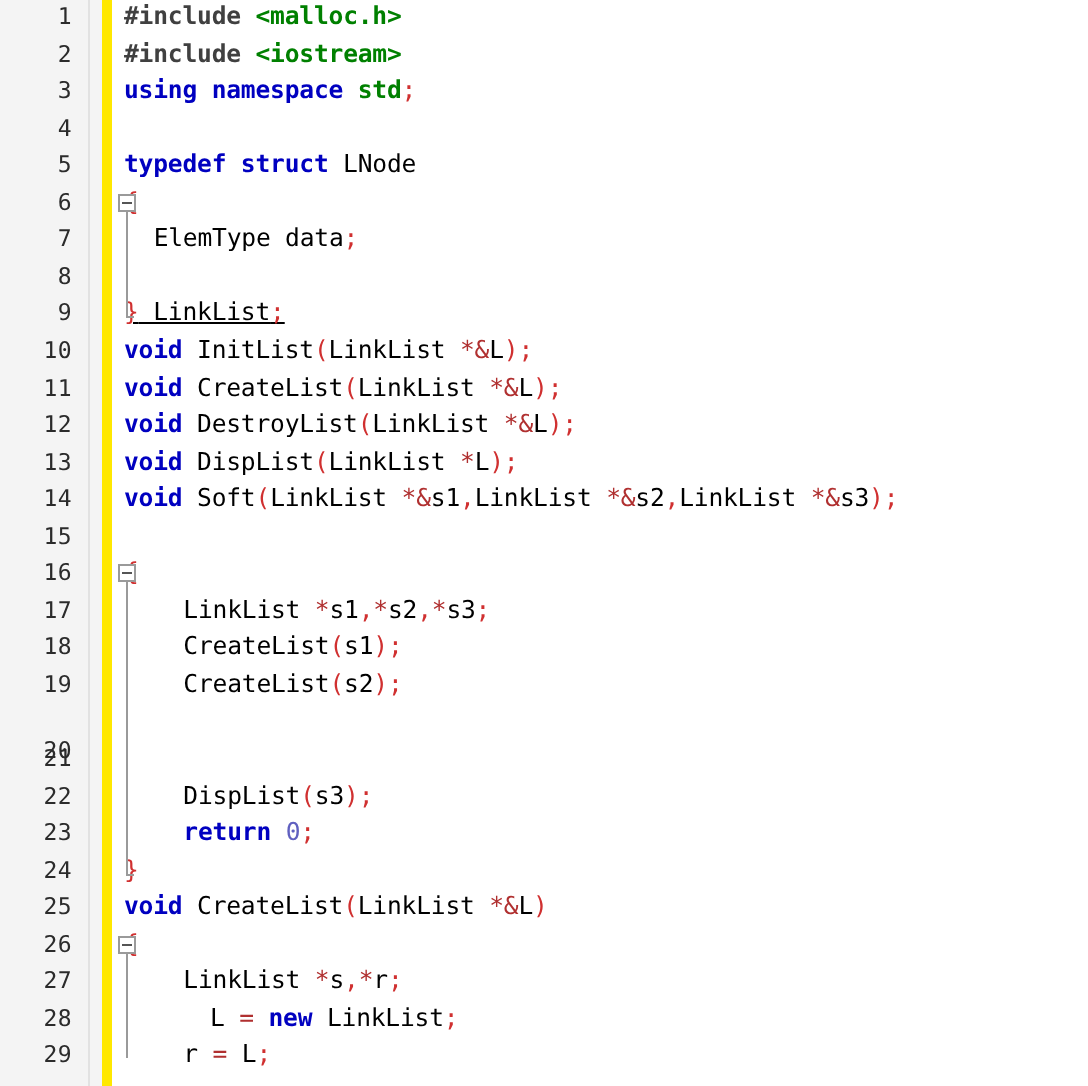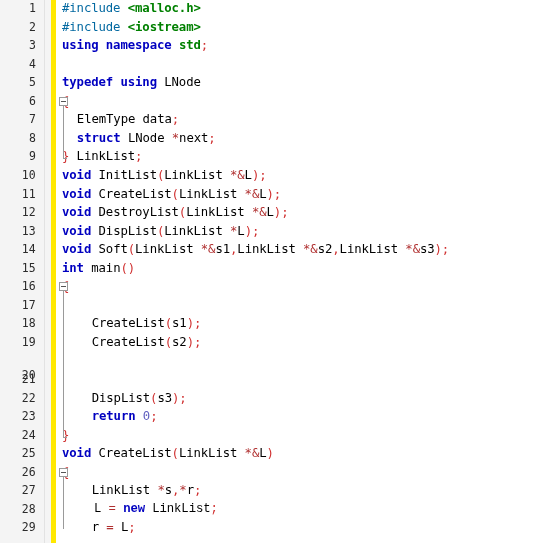--- a/index.html
+++ b/index.html
@@ -76,21 +76,21 @@
     position: absolute;
     left: 62px;
     white-space: pre;
     font-size: 12.3px;
     color: #000000;
     letter-spacing: -0.1px;
   }
 
   
   .kw   { color: #0000c0; font-weight: bold; }
-  .pre  { color: #0369a1; font-weight: normal; }
+  .pre  { color: #404040; font-weight: bold; }
   .str  { color: #008000; font-weight: bold; }
   .pun  { color: #d03030; }
   .id   { color: #000000; }
   .num  { color: #6060c0; }
   .op   { color: #b03030; }
 
   
   .fold-box {
     position: absolute;
     width: 9px;
@@ -140,37 +140,36 @@
       </div>
       <div class="row" style="top: 36.1px;">
         <div class="lineno">3</div>
         <div class="code" style="left: 62px; text-align: right;"><span class="kw">using namespace</span><span class="id"> </span><span class="str">std</span><span class="pun">;</span></div>
       </div>
       <div class="row" style="top: 54.65px;">
         <div class="lineno">4</div>
       </div>
       <div class="row" style="top: 73.2px;">
         <div class="lineno">5</div>
-        <div class="code" style="left: 62px;"><span class="kw">typedef using</span><span class="id"> LNode</span></div>
+        <div class="code" style="left: 62px;"><span class="kw">typedef struct</span><span class="id"> LNode</span></div>
       </div>
       <div class="row" style="top: 91.75px;">
         <div class="lineno">6</div>
         <div class="code" style="left: 62px;"><span class="pun">{</span></div>
       </div>
       <div class="row" style="top: 110.3px;">
         <div class="lineno">7</div>
         <div class="code" style="left: 76.84px;"><span class="id">ElemType data</span><span class="pun">;</span></div>
       </div>
       <div class="row" style="top: 128.85px;">
         <div class="lineno">8</div>
-        <div class="code" style="left: 76.84px;"><span class="kw">struct</span><span class="id"> LNode </span><span class="op">*</span><span class="id">next</span><span class="pun">;</span></div>
       </div>
       <div class="row" style="top: 147.4px;">
         <div class="lineno">9</div>
-        <div class="code" style="left: 62px;"><span class="pun">}</span><span class="id"> LinkList</span><span class="pun">;</span></div>
+        <div class="code" style="left: 62px; text-decoration: underline;"><span class="pun">}</span><span class="id"> LinkList</span><span class="pun">;</span></div>
       </div>
       <div class="row" style="top: 165.95px;">
         <div class="lineno">10</div>
         <div class="code" style="left: 62px;"><span class="kw">void</span><span class="id"> InitList</span><span class="pun">(</span><span class="id">LinkList </span><span class="op">*&amp;</span><span class="id">L</span><span class="pun">);</span></div>
       </div>
       <div class="row" style="top: 184.5px;">
         <div class="lineno">11</div>
         <div class="code" style="left: 62px;"><span class="kw">void</span><span class="id"> CreateList</span><span class="pun">(</span><span class="id">LinkList </span><span class="op">*&amp;</span><span class="id">L</span><span class="pun">);</span></div>
       </div>
       <div class="row" style="top: 203.05px;">
@@ -180,28 +179,28 @@
       <div class="row" style="top: 221.6px;">
         <div class="lineno">13</div>
         <div class="code" style="left: 62px;"><span class="kw">void</span><span class="id"> DispList</span><span class="pun">(</span><span class="id">LinkList </span><span class="op">*</span><span class="id">L</span><span class="pun">);</span></div>
       </div>
       <div class="row" style="top: 240.15px;">
         <div class="lineno">14</div>
         <div class="code" style="left: 62px;"><span class="kw">void</span><span class="id"> Soft</span><span class="pun">(</span><span class="id">LinkList </span><span class="op">*&amp;</span><span class="id">s1</span><span class="pun">,</span><span class="id">LinkList </span><span class="op">*&amp;</span><span class="id">s2</span><span class="pun">,</span><span class="id">LinkList </span><span class="op">*&amp;</span><span class="id">s3</span><span class="pun">);</span></div>
       </div>
       <div class="row" style="top: 258.7px;">
         <div class="lineno">15</div>
-        <div class="code" style="left: 62px;"><span class="kw">int</span><span class="id"> main</span><span class="pun">()</span></div>
       </div>
       <div class="row" style="top: 277.25px;">
         <div class="lineno">16</div>
         <div class="code" style="left: 62px;"><span class="pun">{</span></div>
       </div>
       <div class="row" style="top: 295.8px;">
         <div class="lineno">17</div>
+        <div class="code" style="left: 91.68px;"><span class="id">LinkList </span><span class="op">*</span><span class="id">s1</span><span class="pun">,</span><span class="op">*</span><span class="id">s2</span><span class="pun">,</span><span class="op">*</span><span class="id">s3</span><span class="pun">;</span></div>
       </div>
       <div class="row" style="top: 314.35px;">
         <div class="lineno">18</div>
         <div class="code" style="left: 91.68px;"><span class="id">CreateList</span><span class="pun">(</span><span class="id">s1</span><span class="pun">);</span></div>
       </div>
       <div class="row" style="top: 332.9px;">
         <div class="lineno">19</div>
         <div class="code" style="left: 91.68px;"><span class="id">CreateList</span><span class="pun">(</span><span class="id">s2</span><span class="pun">);</span></div>
       </div>
       <div class="row" style="top: 366px;">
@@ -229,21 +228,21 @@
       <div class="row" style="top: 462.75px;">
         <div class="lineno">26</div>
         <div class="code" style="left: 62px;"><span class="pun">{</span></div>
       </div>
       <div class="row" style="top: 481.3px;">
         <div class="lineno">27</div>
         <div class="code" style="left: 91.68px;"><span class="id">LinkList </span><span class="op">*</span><span class="id">s</span><span class="pun">,</span><span class="op">*</span><span class="id">r</span><span class="pun">;</span></div>
       </div>
       <div class="row" style="top: 499.85px;">
         <div class="lineno">28</div>
-        <div class="code" style="left: 94px; font-family: Liberation Mono, monospace;"><span class="id">L </span><span class="op">=</span><span class="id"> </span><span class="kw">new</span><span class="id"> LinkList</span><span class="pun">;</span></div>
+        <div class="code" style="left: 105px;"><span class="id">L </span><span class="op">=</span><span class="id"> </span><span class="kw">new</span><span class="id"> LinkList</span><span class="pun">;</span></div>
       </div>
       <div class="row" style="top: 518.4px;">
         <div class="lineno">29</div>
         <div class="code" style="left: 91.68px;"><span class="id">r </span><span class="op">=</span><span class="id"> L</span><span class="pun">;</span></div>
       </div>
     </div>
   <div id="folds">
       <div class="fold-box" style="left: 59px; top: 96.75px;"></div>
       <div class="fold-line" style="left: 63px; top: 105.75px; height: 52.65px;"></div>
       <div class="fold-end" style="left: 63px; top: 158.4px; width: 4px;"></div>

